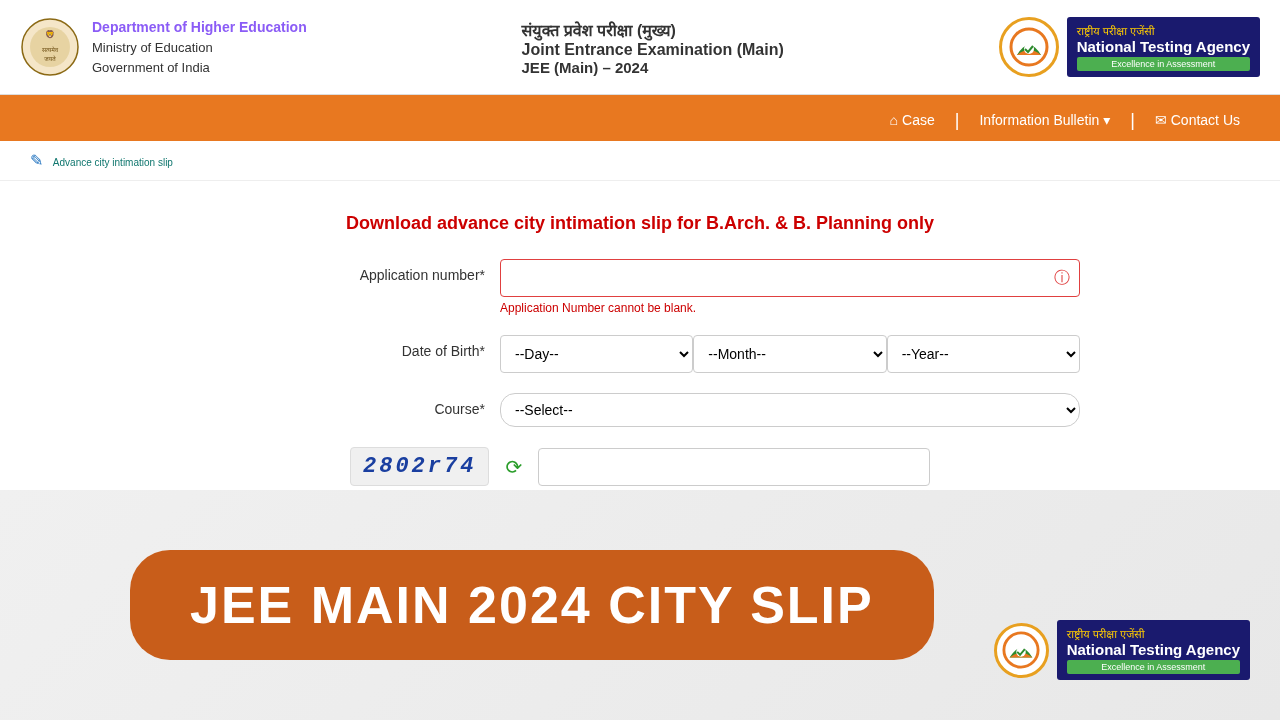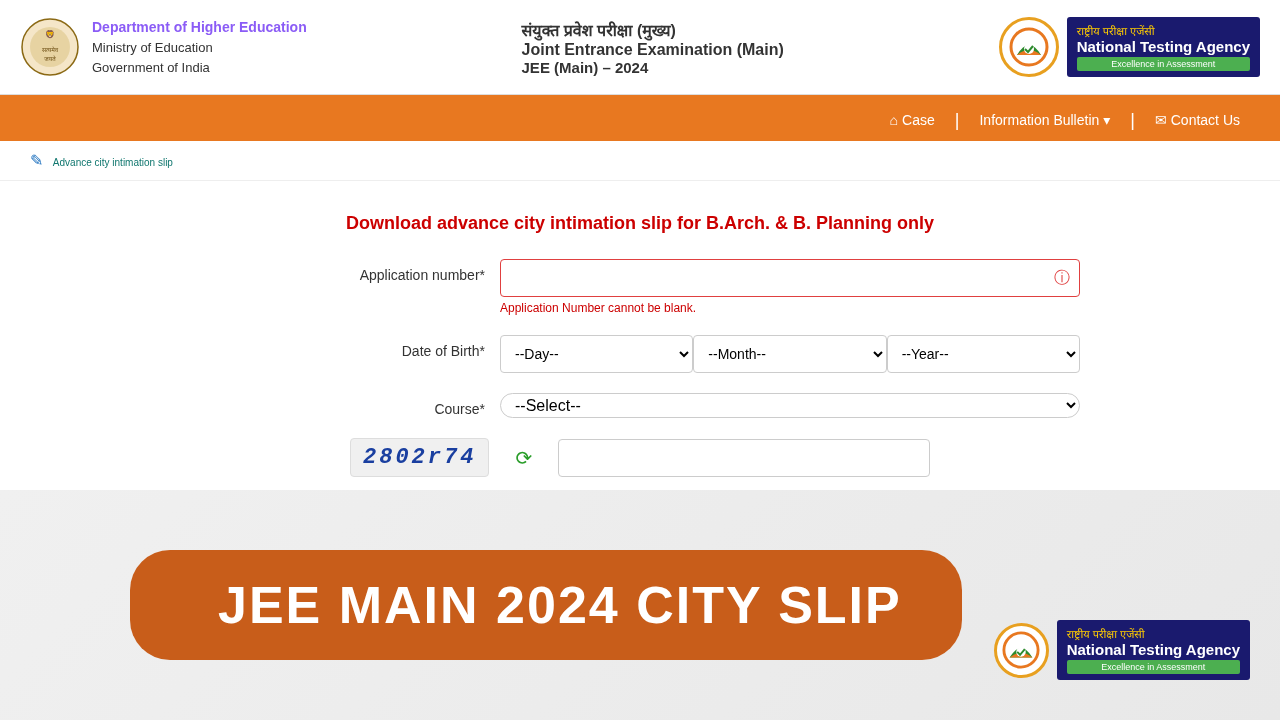--- a/index.html
+++ b/index.html
@@ -214,33 +214,33 @@
       border: 1.5px solid #ccc;
       border-radius: 4px;
       padding: 0 10px;
       font-size: 14px;
       background: #fff;
       cursor: pointer;
     }
 
     .course-select {
       width: 100%;
-      height: 25px;
+      height: 34px;
       border: 1.5px solid #ccc;
       border-radius: 15px;
       padding: 0 10px;
-      font-size: 16px;
+      font-size: 14px;
       background: #fff;
       cursor: pointer;
     }
 
     .security-row {
       display: flex;
       align-items: center;
-      gap: 26px;
+      gap: 16px;
     }
 
     .captcha-display {
       background: #f0f0f0;
       padding: 6px 12px;
       border-radius: 4px;
       font-size: 22px;
       font-weight: bold;
       color: #1a3fa0;
       letter-spacing: 3px;
@@ -283,21 +283,20 @@
       padding: 25px 60px;
       display: inline-block;
       margin-left: 100px;
     }
 
     .jee-banner-text {
       color: #fff;
       font-size: 52px;
       font-weight: 900;
       letter-spacing: 2px;
-      margin-left: 28px;
     }
 
     .bottom-nta-logo {
       position: absolute;
       right: 30px;
       bottom: 40px;
       display: flex;
       align-items: center;
       gap: 8px;
     }

